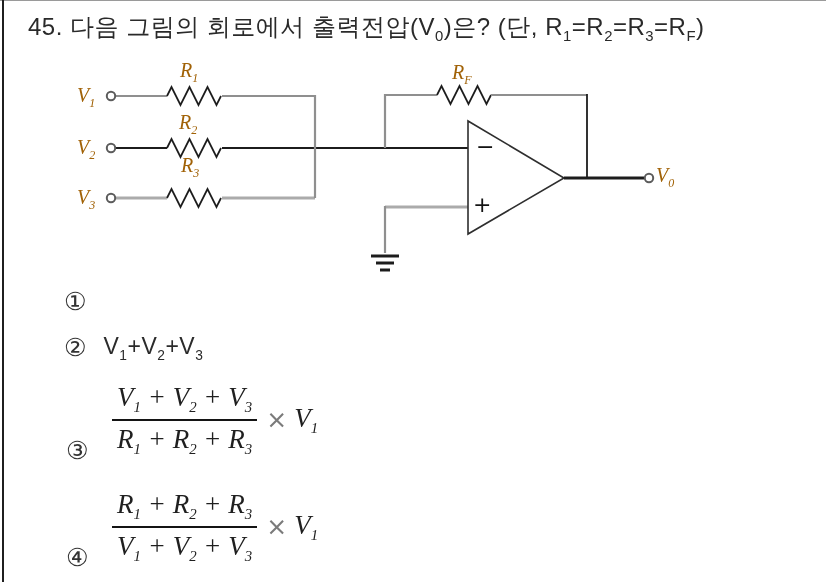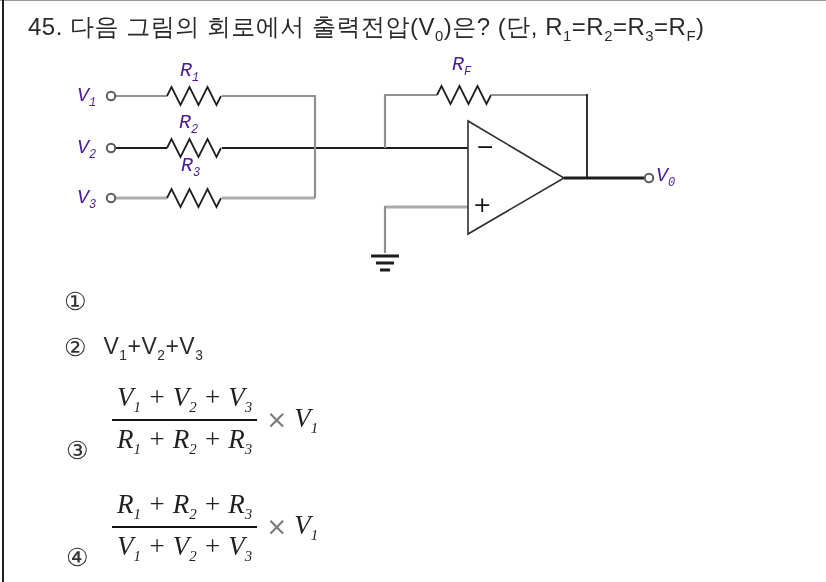--- a/index.html
+++ b/index.html
@@ -15,21 +15,21 @@
   
   #circuit-svg{left:0;top:0;}
   .wire-gray{stroke:var(--wire-gray);stroke-width:2.2;fill:none;}
   .wire-light{stroke:var(--wire-light);stroke-width:3;fill:none;}
   .wire-black{stroke:var(--wire-black);stroke-width:1.8;fill:none;}
   .wire-out{stroke:var(--wire-black);stroke-width:3;fill:none;}
   .zigzag{stroke:var(--component);stroke-width:1.7;fill:none;stroke-linejoin:miter;}
   .opamp{stroke:#2e2e2e;stroke-width:1.6;fill:none;}
   .gnd{stroke:var(--component);stroke-width:3;fill:none;}
   .term{stroke:#5c5c5c;stroke-width:2;fill:#fff;}
-  .clabel{font-family:Liberation Mono, monospace;font-style:italic;font-size:20px;color:#4c1d95;white-space:nowrap;}
+  .clabel{font-family:Liberation Serif, serif;font-style:italic;font-size:20px;color:#a16207;white-space:nowrap;}
   .clabel sub{font-size:0.6em;font-style:italic;}
   .opsign{font-family:"DejaVu Sans",sans-serif;font-size:22px;color:#141414;line-height:1;}
   
   .cnum{font-family:"DejaVu Sans",sans-serif;font-size:25px;color:#333;line-height:1;}
   .choice-line{display:flex;align-items:center;gap:17px;}
   .ctext{font-size:23px;color:#2b2b2b;letter-spacing:0.5px;white-space:nowrap;}
   .ctext sub{font-size:0.6em;}
   .choice-frac{display:flex;align-items:center;}
   .frac{display:inline-flex;flex-direction:column;align-items:center;
         font-family:"Liberation Serif",serif;font-style:italic;font-size:27px;color:#1f1f1f;}
@@ -92,21 +92,21 @@
     <circle class="term" cx="111" cy="198" r="4.2"></circle>
     <circle class="term" cx="649" cy="178" r="4.2"></circle>
   </svg>
 
   <div class="abs clabel" style="left:77px;top:84px">V<sub>1</sub></div>
   <div class="abs clabel" style="left:77px;top:136px">V<sub>2</sub></div>
   <div class="abs clabel" style="left:77px;top:186px">V<sub>3</sub></div>
   <div class="abs clabel" style="left:180px;top:59px">R<sub>1</sub></div>
   <div class="abs clabel" style="left:179px;top:111px">R<sub>2</sub></div>
   <div class="abs clabel" style="left:181px;top:154px">R<sub>3</sub></div>
-  <div class="abs clabel" style="left:452px;top:53px">R<sub>F</sub></div>
+  <div class="abs clabel" style="left:452px;top:61px">R<sub>F</sub></div>
   <div class="abs clabel" style="left:656px;top:164px">V<sub>0</sub></div>
   <div class="abs opsign" style="left:476px;top:136px">−</div>
   <div class="abs opsign" style="left:473px;top:194px">+</div>
 
   <div class="abs choice-line" style="left:64px;top:289px">
     <span class="cnum">①</span>
   </div>
 
   <div class="abs choice-line" style="left:64px;top:333px">
     <span class="cnum">②</span>

